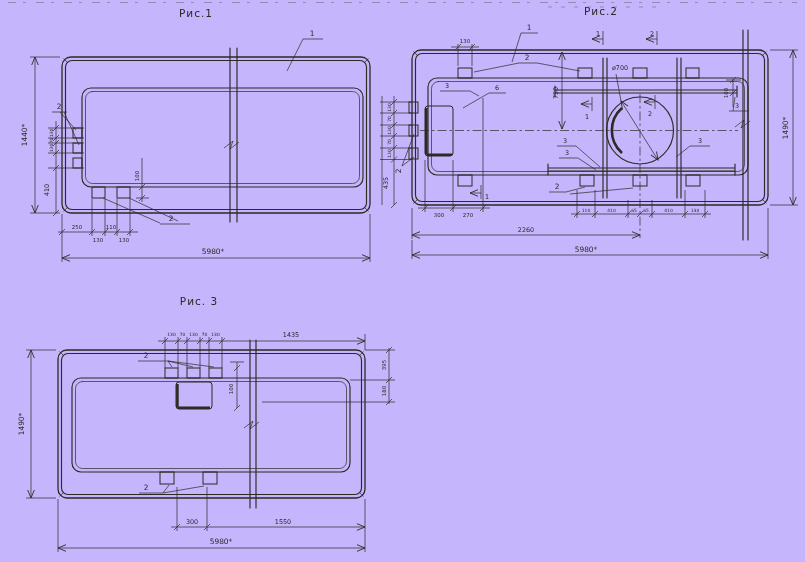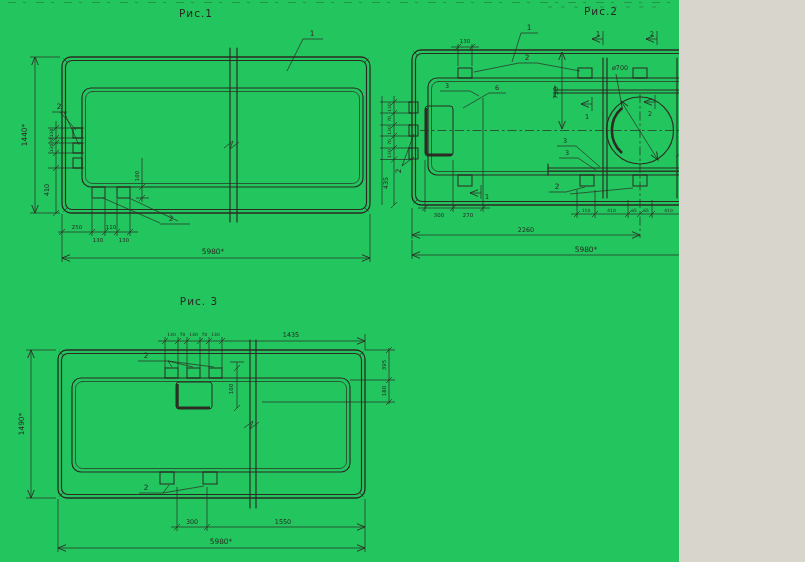--- a/index.html
+++ b/index.html
@@ -1,16 +1,16 @@
 <!DOCTYPE html>
 <html><head>
 <meta charset="utf-8">
 <style>
   html,body{margin:0;padding:0;background:#d8d5cd;}
-  .sheet{position:relative;width:679px;height:562px;background:#22c55e;overflow:hidden;
+  .sheet{position:relative;width:805px;height:562px;background:#c4b5fd;overflow:hidden;
          font-family:"DejaVu Sans",sans-serif;}
   svg{display:block;color:#2d2a23;}
   svg text{fill:#2b2822;font-family:"DejaVu Sans",sans-serif;}
   .ln{stroke:currentColor;fill:none;stroke-width:1.15;stroke-linecap:round;}
   .pn{stroke-width:1.3;}
   .thin{stroke:currentColor;fill:none;stroke-width:.7;}
   .thick{stroke:currentColor;fill:none;stroke-width:2.6;}
   .cl{stroke:currentColor;fill:none;stroke-width:.7;stroke-dasharray:9 3 2.5 3;}
   .tab{fill:none;stroke:currentColor;stroke-width:1;}
   .t4{font-size:4.4px;}.t5{font-size:5.4px;}.t6{font-size:6.4px;}

